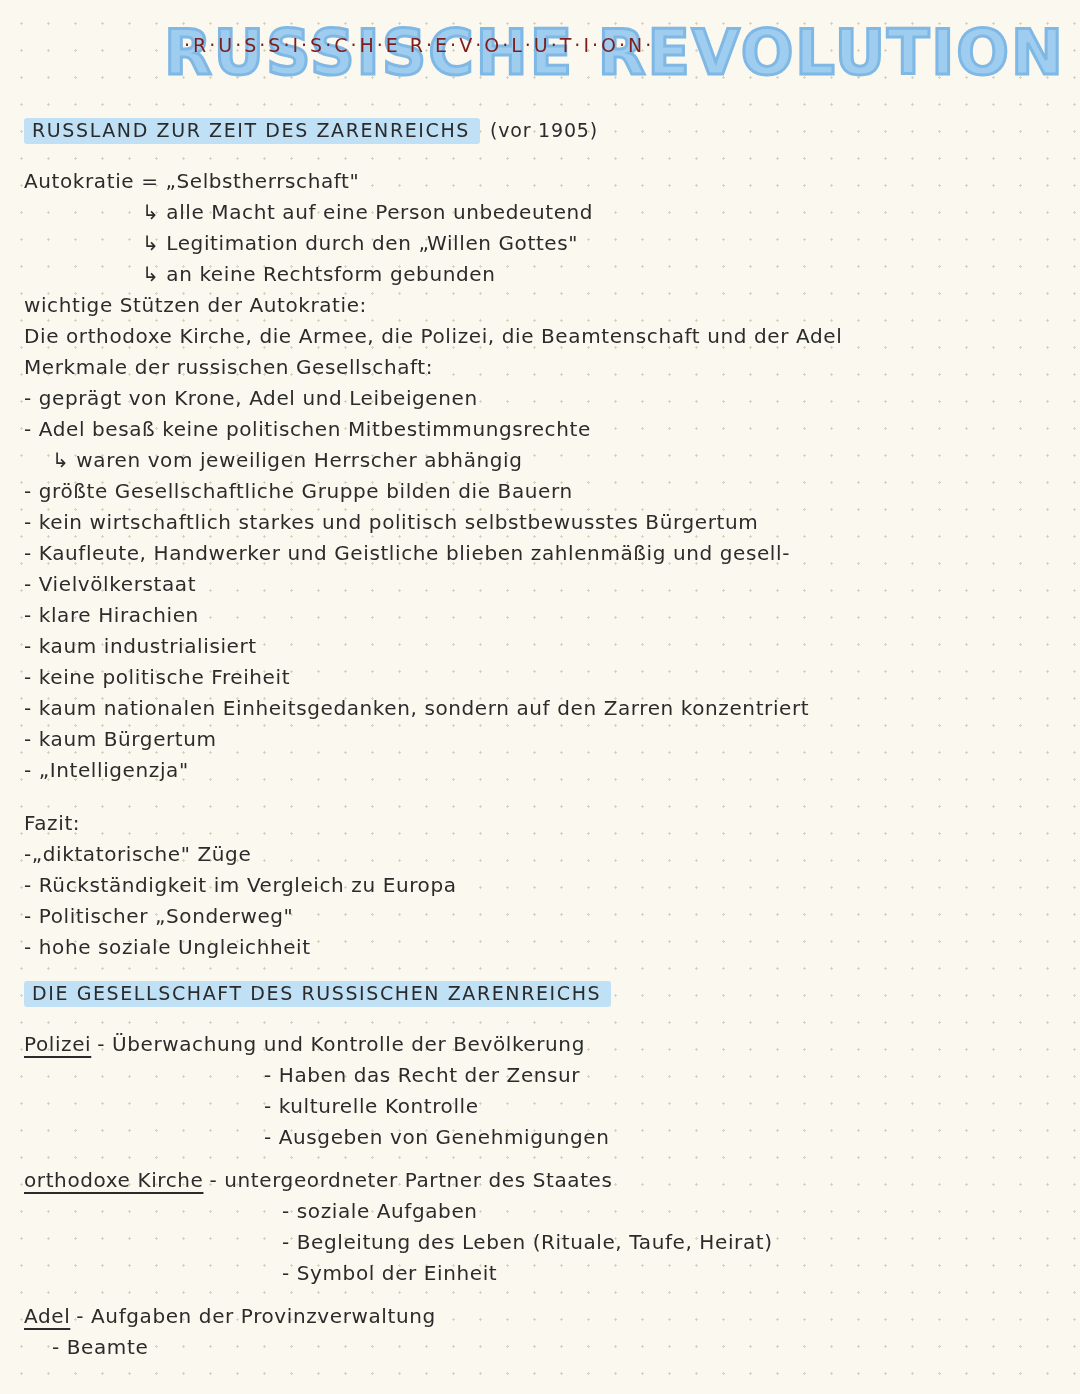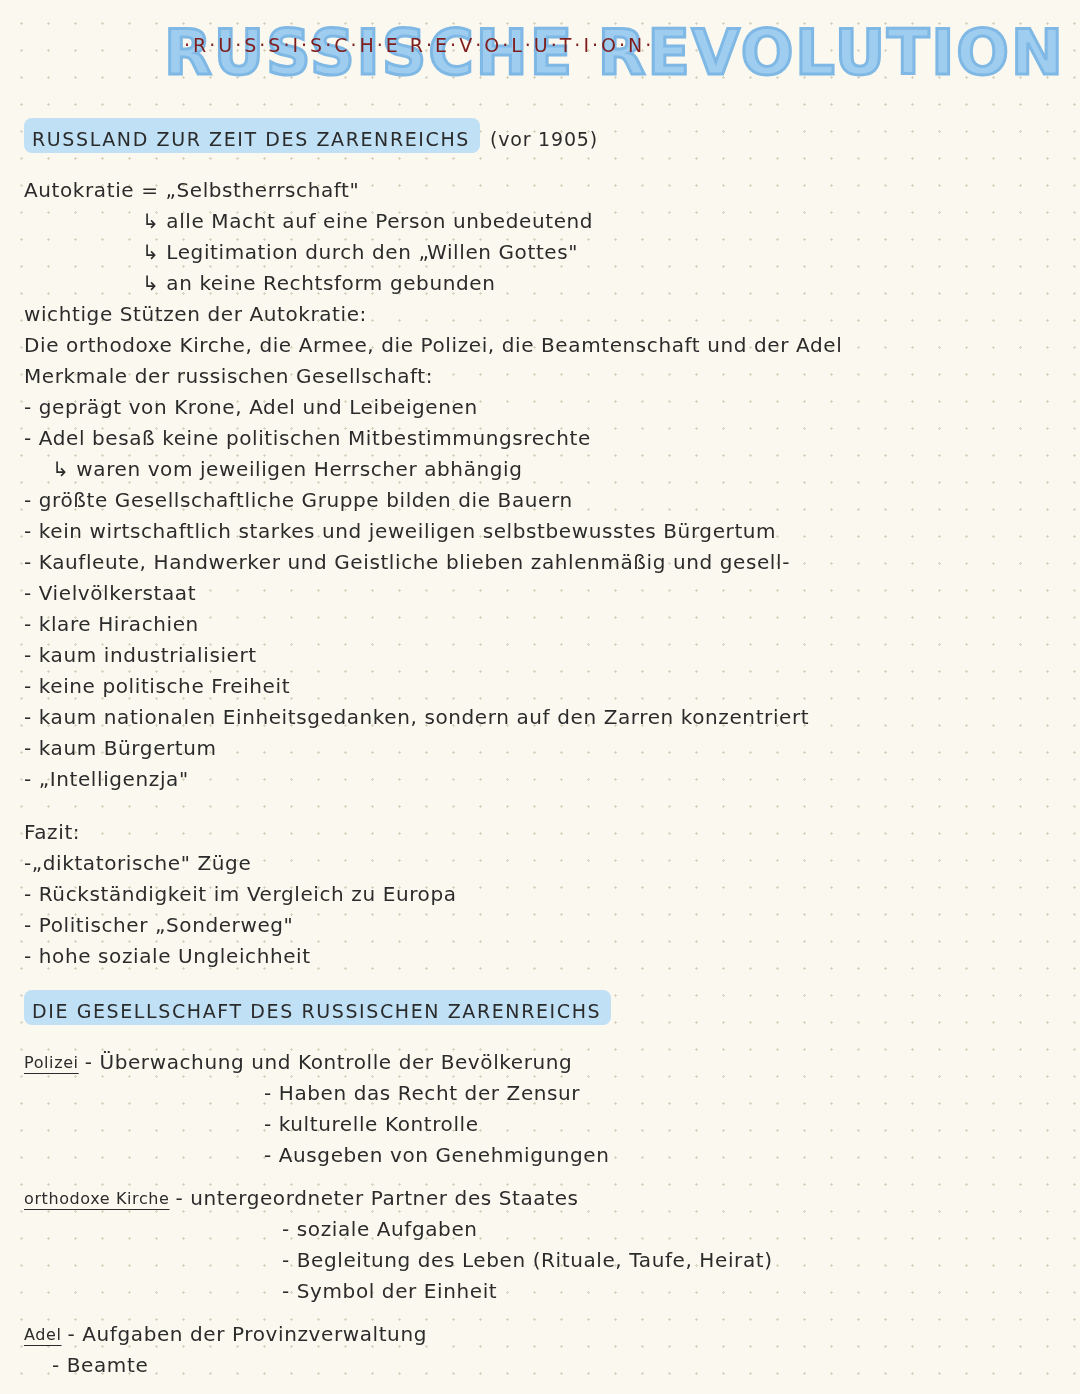--- a/index.html
+++ b/index.html
@@ -58,22 +58,22 @@
     white-space: nowrap;
     font-family: "DejaVu Sans", sans-serif;
   }
 
   
   .section-head {
     display: inline-block;
     font-size: 19px;
     letter-spacing: 1.6px;
     background: #bfe0f5;
-    padding: 10px 10px 3px 8px;
-    border-radius: 8px;
+    padding: 1px 10px 3px 8px;
+    border-radius: 3px;
     margin-top: 18px;
     color: #2b2b2b;
   }
   .section-head-line {
     display: flex;
     align-items: baseline;
     gap: 10px;
   }
   .head-suffix {
     font-size: 19px;
@@ -97,21 +97,21 @@
   .blank-sm { height: 12px; }
 
   .two-col {
     display: flex;
     align-items: flex-start;
     gap: 6px;
   }
   .label-u {
     text-decoration: underline;
     text-underline-offset: 5px;
-    font-size: 16px;
+    font-size: 20px;
     line-height: 31px;
     letter-spacing: 0.6px;
     white-space: pre;
   }
   .col-body { }
 </style>
 </head>
 <body>
 
 <div class="page"></div>
@@ -135,21 +135,21 @@
     <div class="line indent-2">↳ alle Macht auf eine Person unbedeutend</div>
     <div class="line indent-2">↳ Legitimation durch den „Willen Gottes"</div>
     <div class="line indent-2">↳ an keine Rechtsform gebunden</div>
     <div class="line u">wichtige Stützen der Autokratie:</div>
     <div class="line wrap">Die orthodoxe Kirche, die Armee, die Polizei, die Beamtenschaft und der Adel</div>
     <div class="line u">Merkmale der russischen Gesellschaft:</div>
     <div class="line">- geprägt von Krone, Adel und Leibeigenen</div>
     <div class="line">- Adel besaß keine politischen Mitbestimmungsrechte</div>
     <div class="line indent-1">↳ waren vom jeweiligen Herrscher abhängig</div>
     <div class="line">- größte Gesellschaftliche Gruppe bilden die Bauern</div>
-    <div class="line">- kein wirtschaftlich starkes und jeweiligen selbstbewusstes Bürgertum</div>
+    <div class="line">- kein wirtschaftlich starkes und politisch selbstbewusstes Bürgertum</div>
     <div class="line">- Kaufleute, Handwerker und Geistliche blieben zahlenmäßig und gesell-</div>
     <div class="line">- Vielvölkerstaat</div>
     <div class="line">- klare Hirachien</div>
     <div class="line">- kaum industrialisiert</div>
     <div class="line">- keine politische Freiheit</div>
     <div class="line">- kaum nationalen Einheitsgedanken, sondern auf den Zarren konzentriert</div>
     <div class="line">- kaum Bürgertum</div>
     <div class="line">- „Intelligenzja"</div>
 
     <div class="blank"></div>

